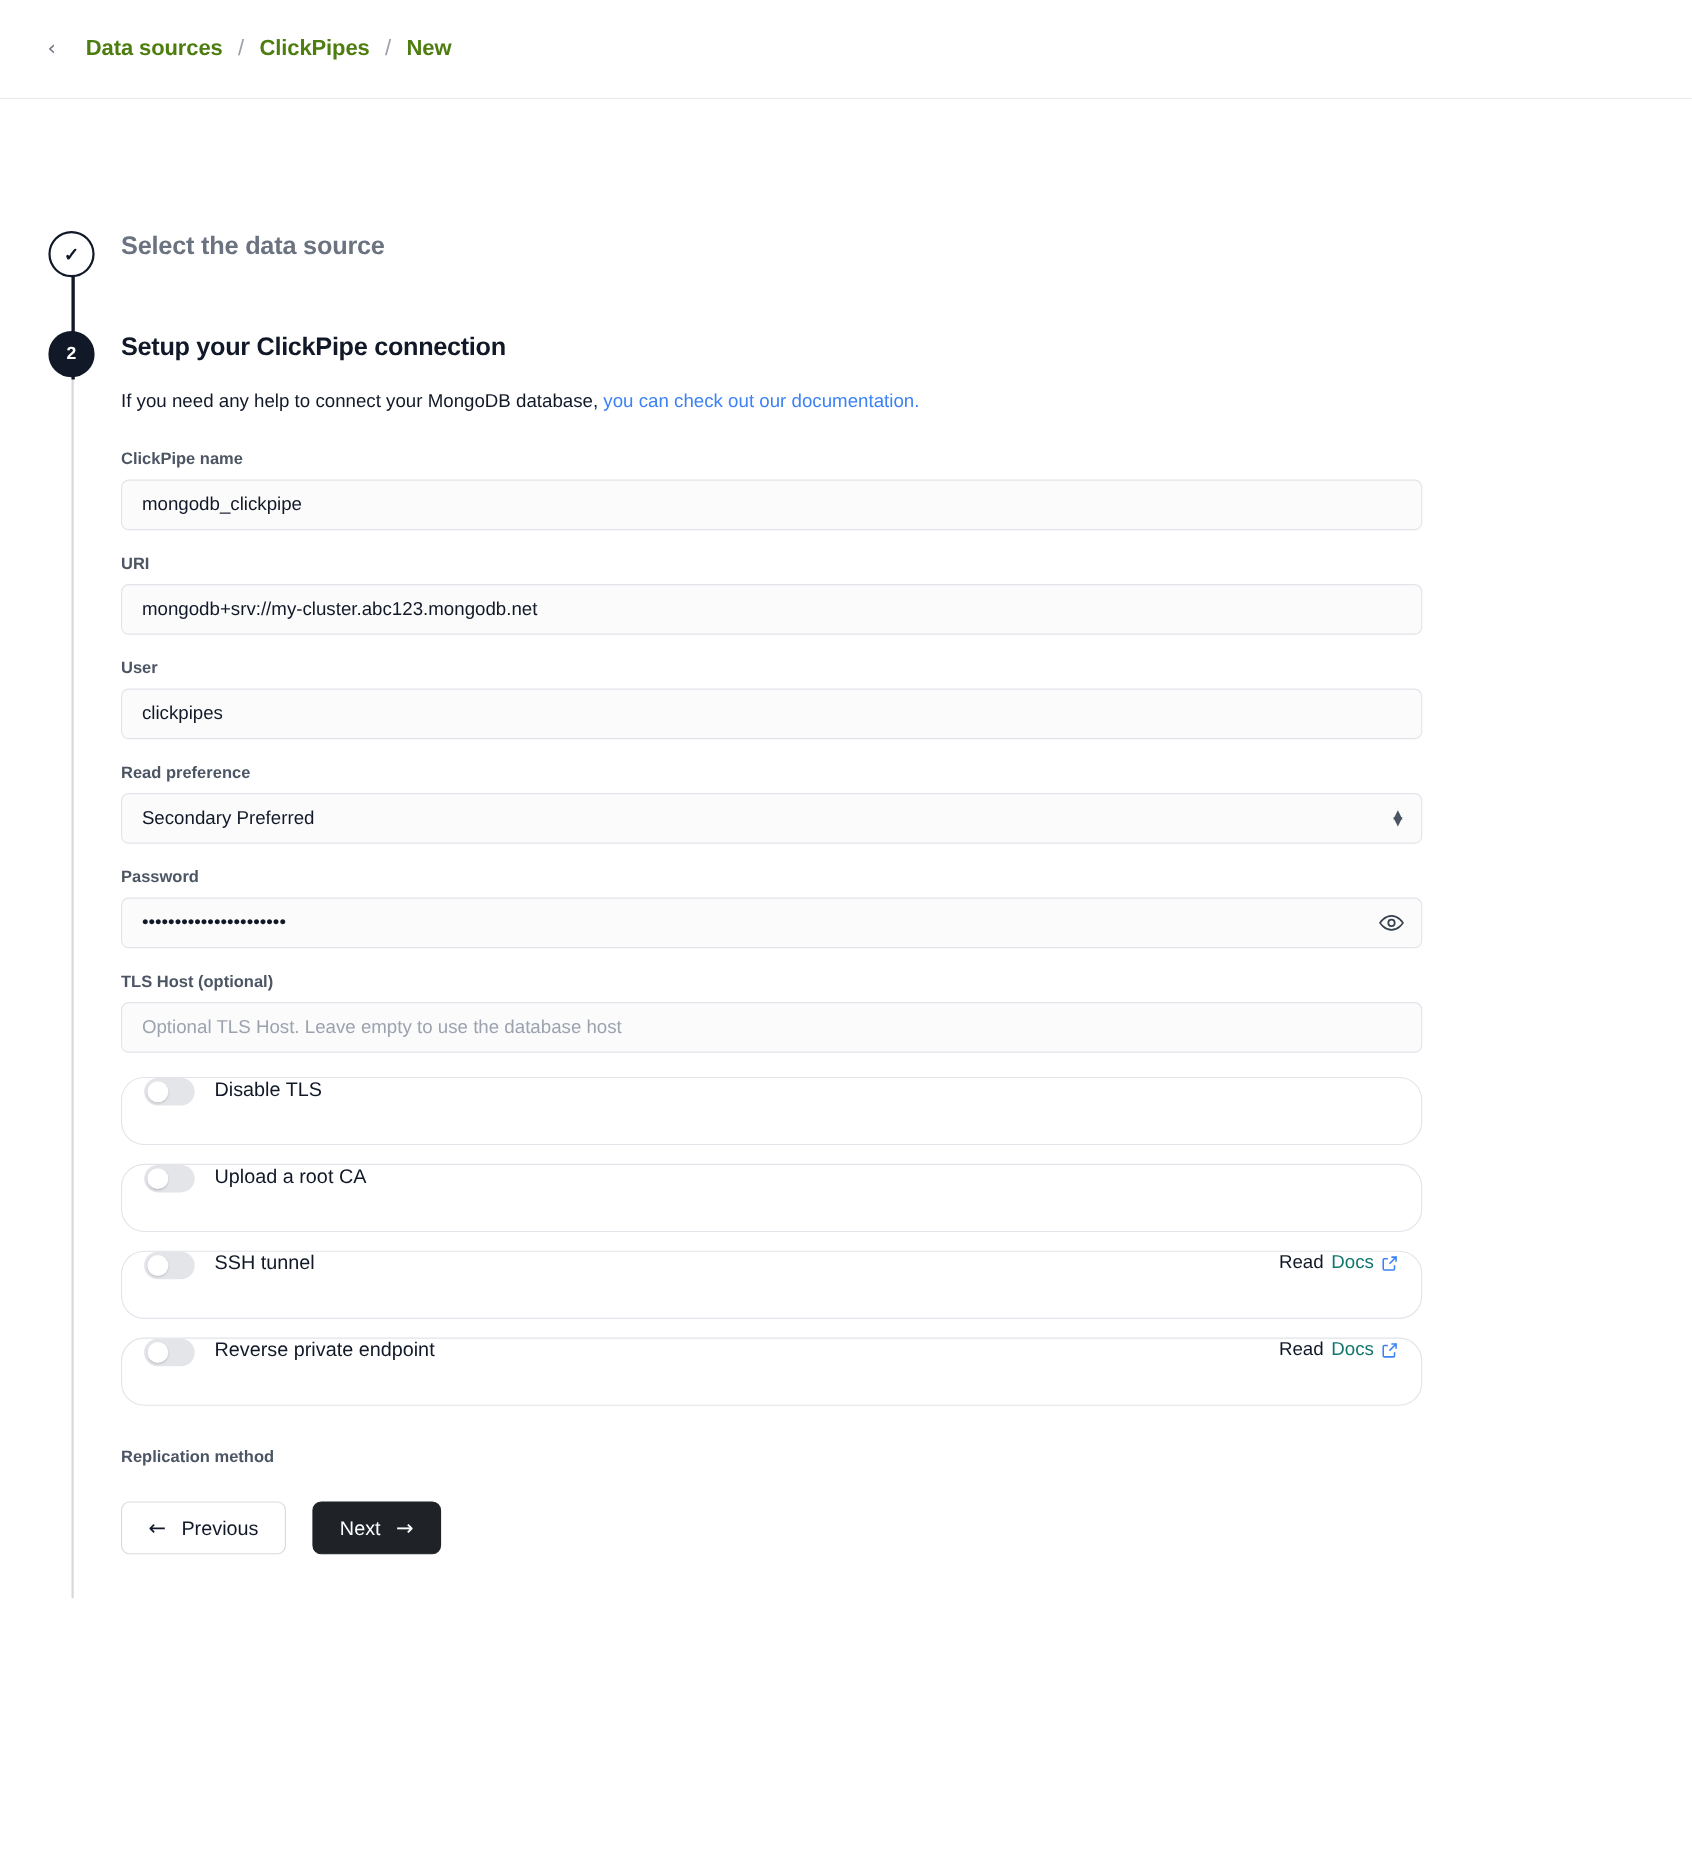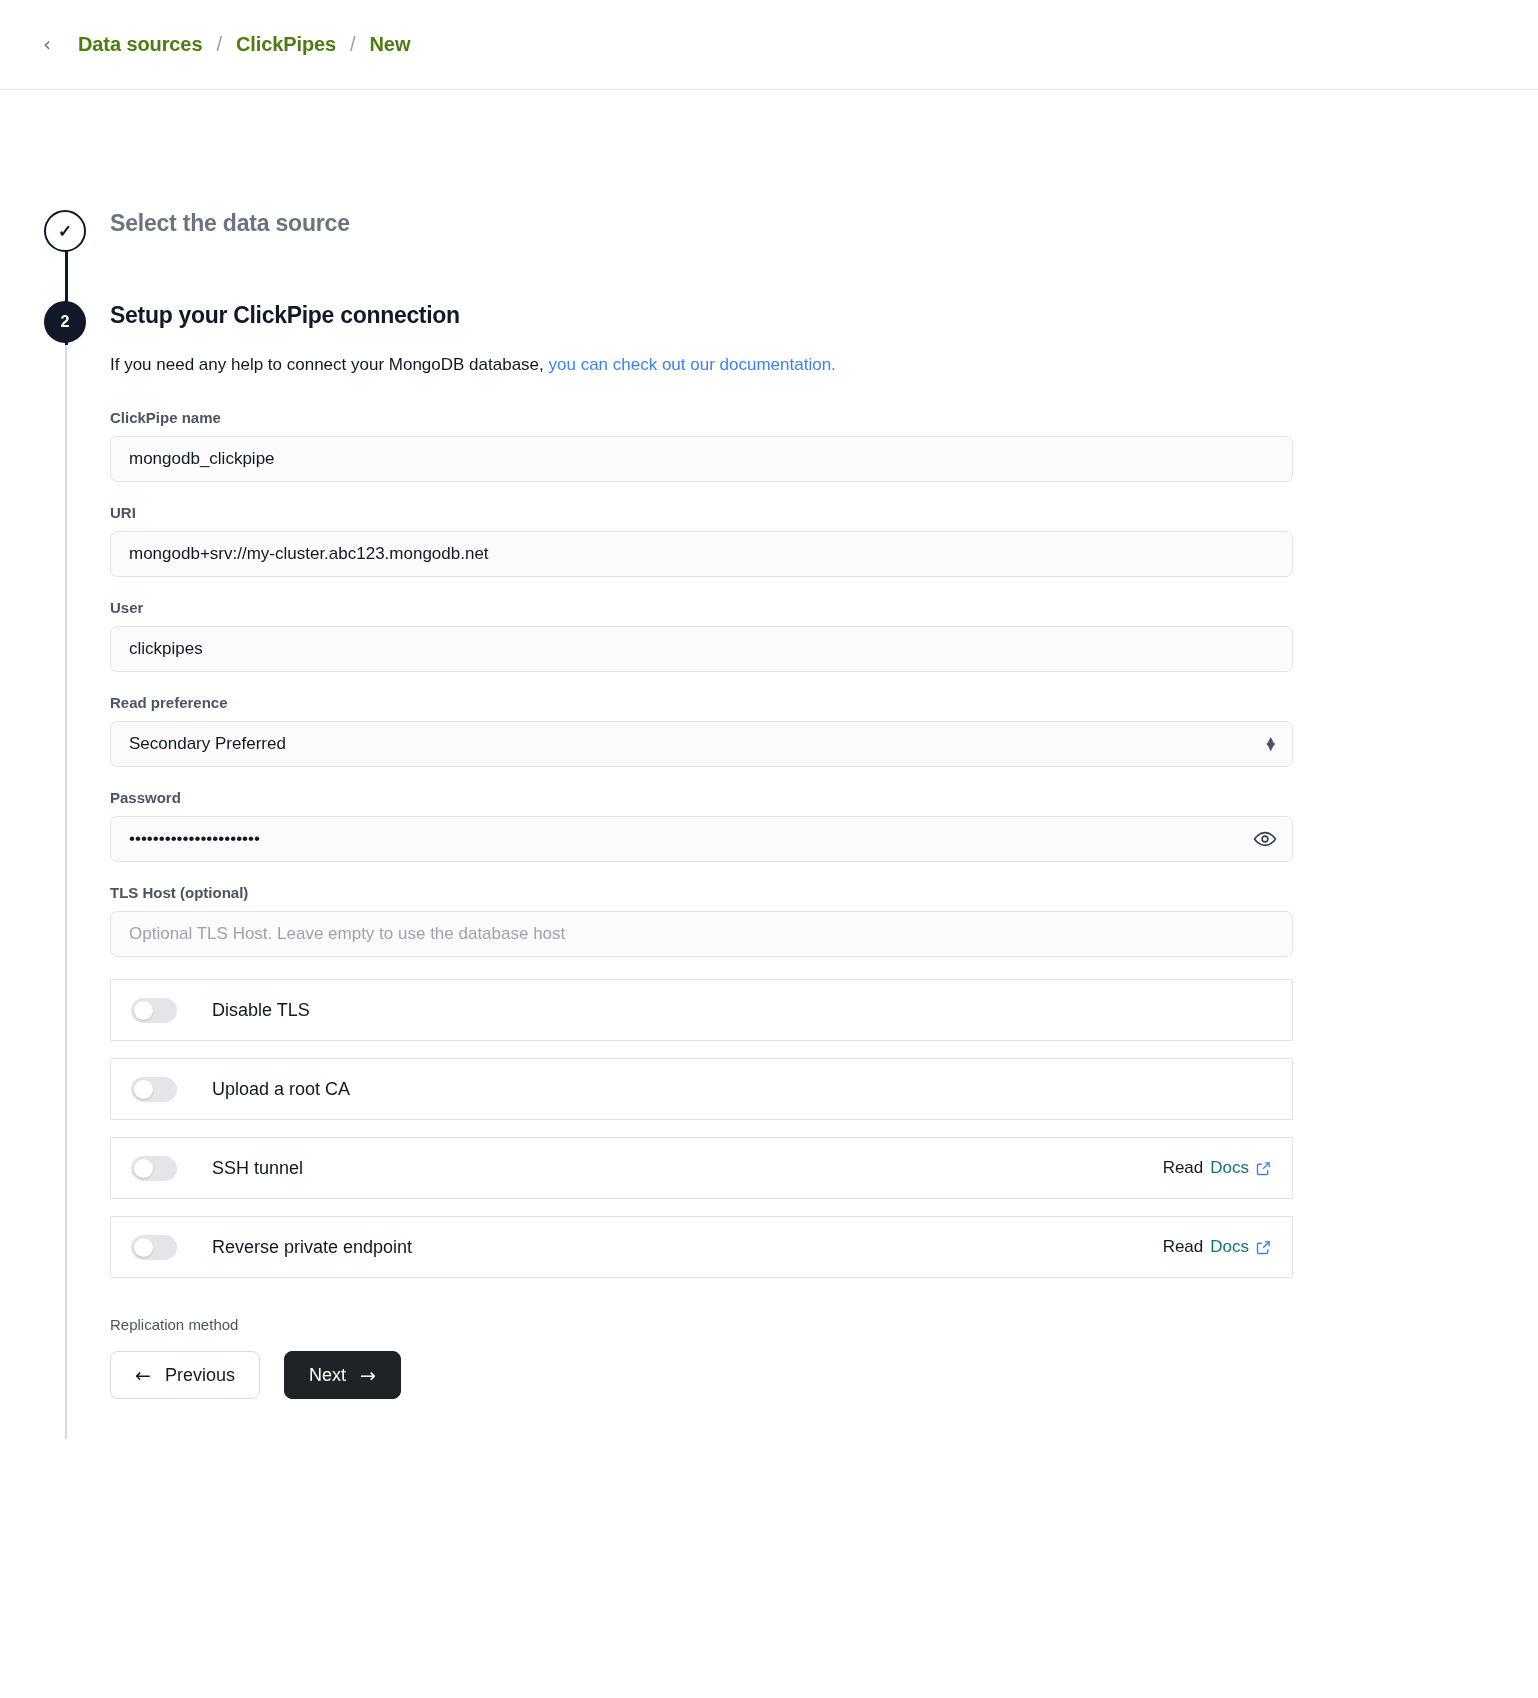--- a/index.html
+++ b/index.html
@@ -178,27 +178,26 @@
     line-height: 6px;
     font-size: 11px;
     font-family: "DejaVu Sans", sans-serif;
   }
 
   
   .toggle-row {
     width: 100%;
     height: 62px;
     border: 1px solid #e2e4e9;
-    border-radius: 1px;
-    background: #fff;
-    display: flex;
-    align-items: center;
+    border-radius: 21px;
+    background: #fff;
+    display: flex;
+    align-items: flex-start;
     padding: 0 20px;
     margin-bottom: 17px;
-    gap: 17px;
   }
   .switch {
     width: 46px;
     height: 25px;
     border-radius: 13px;
     background: #e3e5e9;
     position: relative;
     flex: 0 0 auto;
     cursor: pointer;
   }
@@ -230,23 +229,23 @@
     text-decoration: none;
     display: inline-flex;
     align-items: center;
     gap: 6px;
   }
   .ext-icon { display: inline-flex; }
 
   
   .repl-label {
     font-size: 15px;
-    font-weight: normal;
+    font-weight: bold;
     color: #4b5563;
-    margin: 38px 0 18px 0;
+    margin: 38px 0 32px 0;
   }
   .radios {
     display: flex;
     align-items: center;
     gap: 26px;
     margin-bottom: 44px;
   }
   .radio-item {
     display: flex;
     align-items: center;

